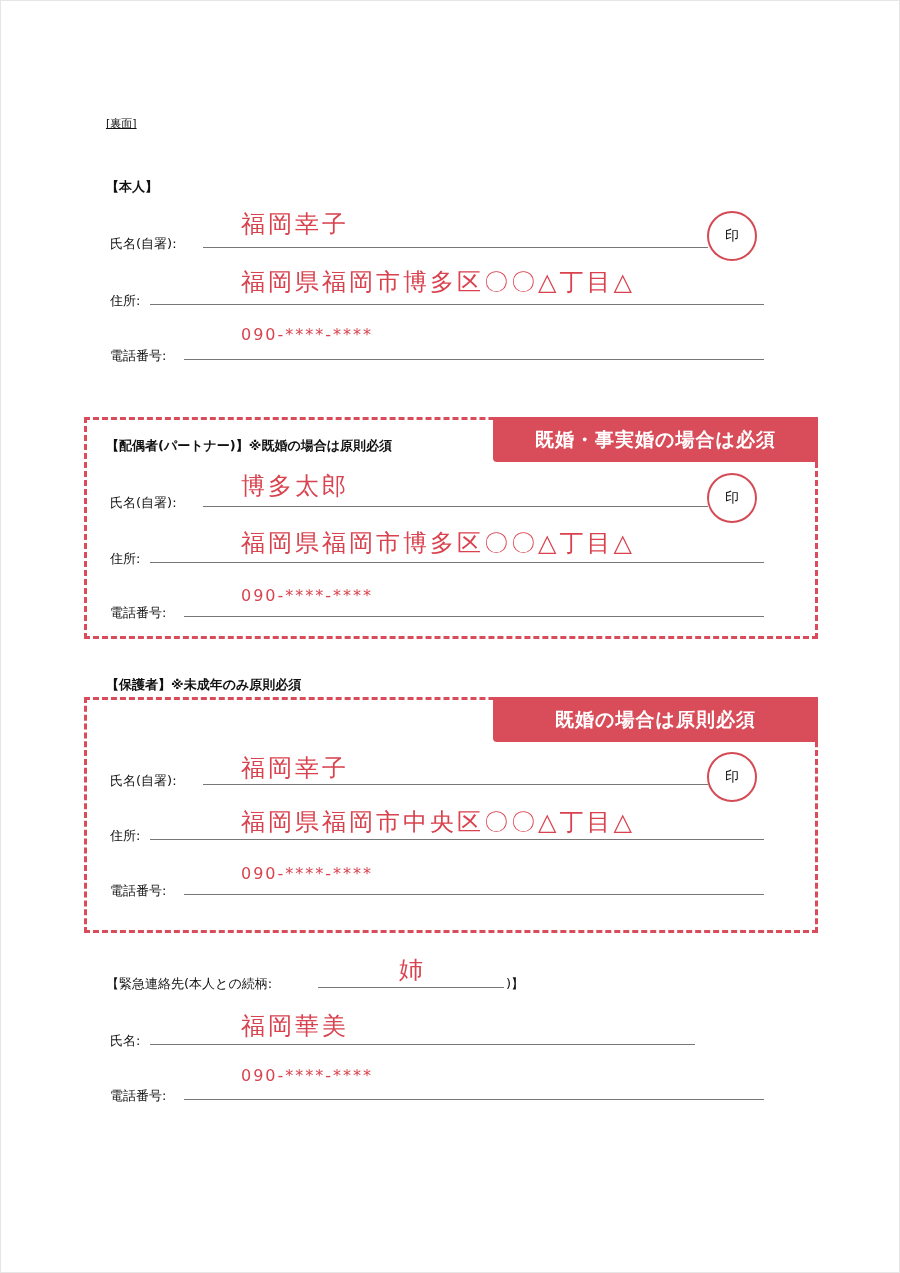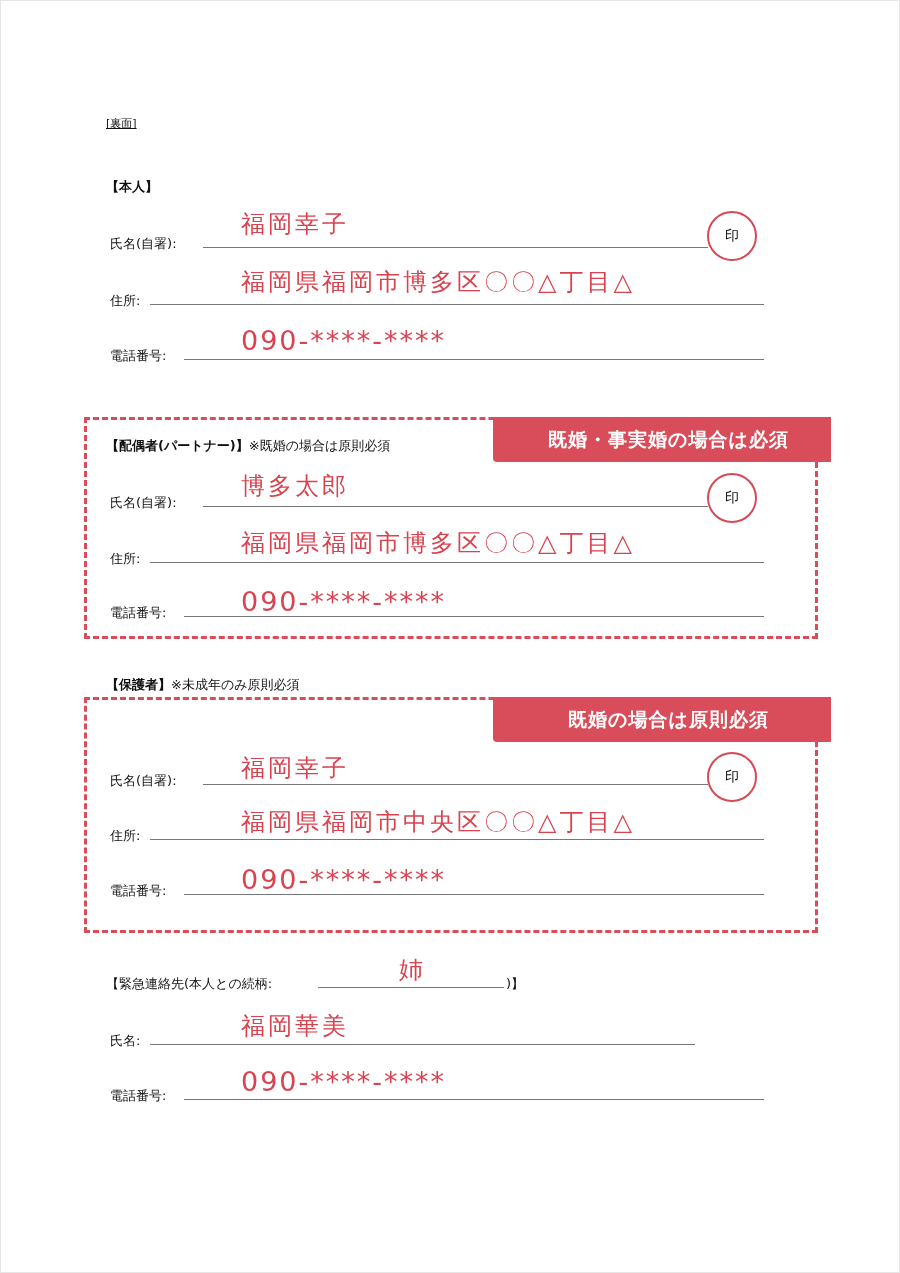--- a/index.html
+++ b/index.html
@@ -2,30 +2,30 @@
 <html><head>
   <meta charset="utf-8">
   <style>
     html, body { margin: 0; padding: 0; background: #ffffff; }
     body { width: 900px; height: 1273px; position: relative; overflow: hidden;
       font-family: "DejaVu Sans", "Liberation Sans", sans-serif; color: #111; }
     .page-border { position: absolute; left: 0; top: 0; width: 898px; height: 1271px; border: 1px solid #e6e6e6; }
     .abs { position: absolute; }
     .page-label { left: 106px; top: 116px; font-size: 11px; text-decoration: underline; }
     .sec-title { font-size: 13px; font-weight: bold; text-align: right; }
-    .sec-title .note { font-weight: normal; }
+    .sec-title .note { font-weight: bold; }
     .lbl { font-size: 13px; white-space: nowrap; }
     .line { position: absolute; height: 0; border-bottom: 1px solid #777; }
     .hand { position: absolute; color: #d9434f; font-size: 24px; letter-spacing: 3px; white-space: nowrap; }
-    .hand.small { font-size: 27px; letter-spacing: 2px; }
+    .hand.small { font-size: 16px; letter-spacing: 2px; }
     .seal { position: absolute; width: 50px; height: 50px; border: 2px solid #d44a55; border-radius: 50%;
       display: flex; align-items: center; justify-content: center; font-size: 14px; background: #fff; box-sizing: border-box; }
     .dash-box { position: absolute; border: 3px dashed #d94c59; box-sizing: border-box; }
     .badge { position: absolute; background: #d94c59; color: #fff; font-weight: bold; font-size: 19px;
-      display: flex; align-items: center; justify-content: center; letter-spacing: 1px; border-radius: 0 0 0 4px; padding-left: 13px; }
+      display: flex; align-items: center; justify-content: center; letter-spacing: 1px; border-radius: 0 0 0 4px; }
   </style>
 </head>
 <body>
 
 <div class="page-border"></div>
 
 <div class="abs page-label">[裏面]</div>
 
 <div class="abs sec-title" style="left:106px;top:178px;">【本人】</div>
 

